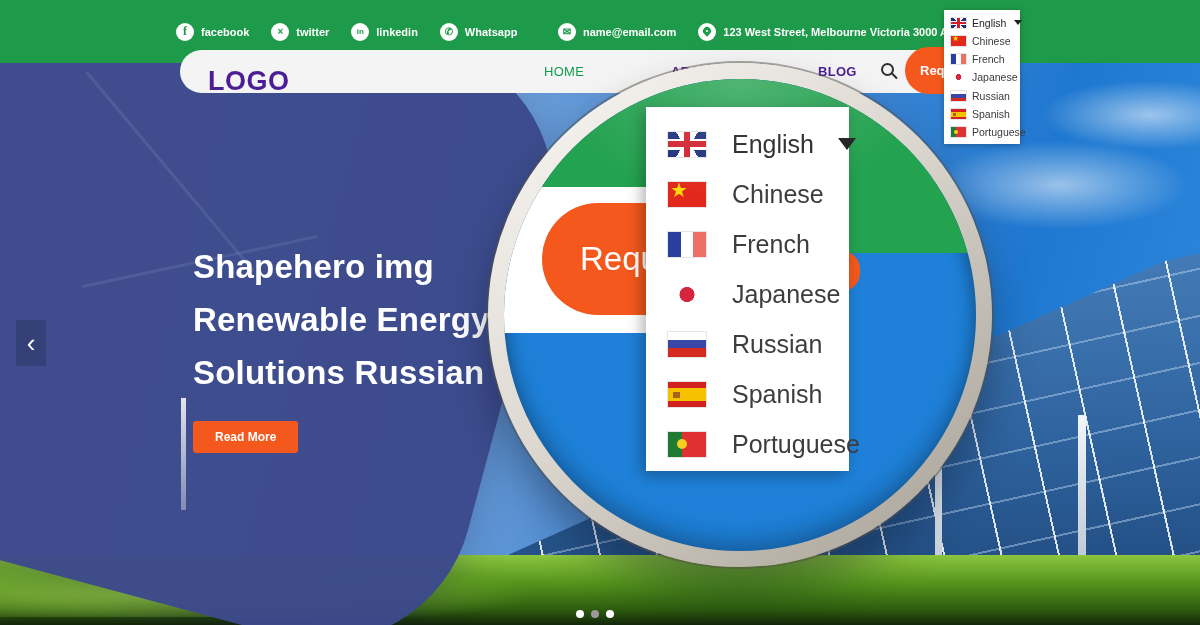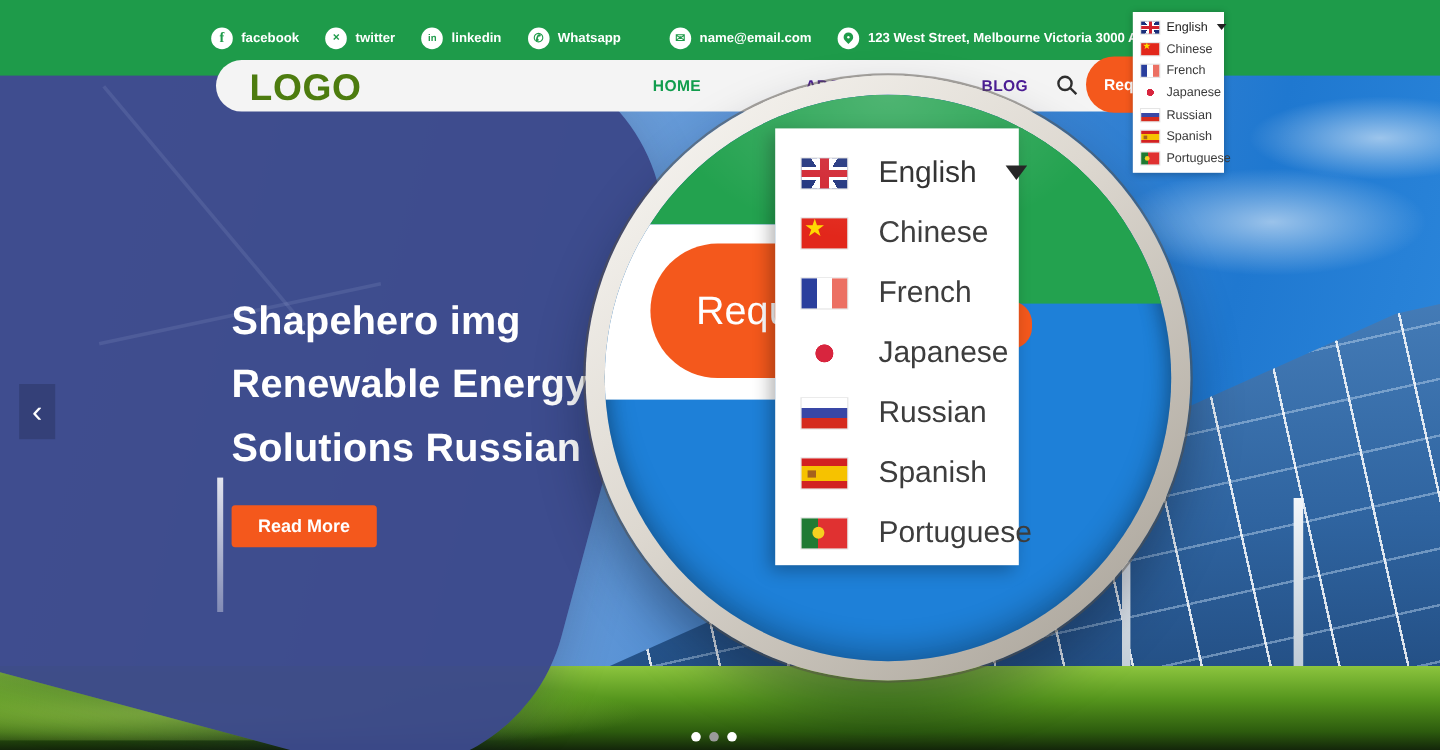--- a/index.html
+++ b/index.html
@@ -34,21 +34,21 @@
      background:linear-gradient(rgba(255,255,255,.85), rgba(255,255,255,.35)); }
   .blade { position:absolute; height:3px; background:rgba(220,228,255,.10); }
   .blade.b1 { left:40px; top:170px; width:260px; transform:rotate(50deg); }
   .blade.b2 { left:80px; top:260px; width:240px; transform:rotate(-12deg); }
 
   
   .hero-copy { position:absolute; left:193px; top:240px; width:340px; color:#fff; z-index:8; }
   .hero-h { font-size:33px; line-height:53px; font-weight:700; letter-spacing:.2px; }
   .hero-p { margin-top:14px; font-size:15px; line-height:22px; color:#f1f3f8; width:312px; }
   .cta { margin-top:22px; display:inline-block; background:#f4581c; color:#fff; border:none;
-     font-family:inherit; font-size:15px; font-weight:700; padding:9px 22px; border-radius:3px; cursor:pointer; }
+     font-family:inherit; font-size:12px; font-weight:700; padding:9px 22px; border-radius:3px; cursor:pointer; }
 
   .prev-arrow { position:absolute; left:16px; top:320px; width:30px; height:46px; z-index:8;
      background:rgba(25,35,70,.30); color:#fff; display:flex; align-items:center; justify-content:center; cursor:pointer; }
   .prev-arrow::before { content:'‹'; font-size:26px; line-height:1; }
   .dots { position:absolute; left:576px; top:610px; display:flex; gap:7px; z-index:8; }
   .dot { width:8px; height:8px; border-radius:50%; background:#fff; cursor:pointer; }
   .dot.mid { background:#9a9a9a; }
 
   
   .topbar { position:absolute; left:0; top:0; width:100%; height:63px; background:#1e9b4a; z-index:10; }
@@ -58,23 +58,23 @@
      display:flex; align-items:center; justify-content:center; font-size:10px; font-weight:700; flex:none; }
   .disc.fb { font-family:"Liberation Serif",serif; font-size:12px; }
   .pin-disc { position:relative; }
   .pin-disc::after { content:''; position:absolute; left:5px; top:4px; width:8px; height:8px;
      background:#1e9b4a; border-radius:50% 50% 50% 0; transform:rotate(-45deg); }
   .pin-disc::before { content:''; position:absolute; left:8px; top:7px; width:2px; height:2px; background:#fff; border-radius:50%; z-index:1; }
 
   
   .navbar { position:absolute; left:180px; top:50px; width:840px; height:43px; background:#f4f4f4;
      border-radius:22px; z-index:12; display:flex; align-items:center; }
-  .logo { position:absolute; left:28px; top:5px; font-size:31px; font-weight:800; letter-spacing:.5px; color:#4d7c0f; cursor:pointer; }
+  .logo { position:absolute; left:28px; top:16px; font-size:27px; font-weight:800; letter-spacing:.5px; color:#4c1d95; cursor:pointer; }
   .menu-item { position:absolute; top:14px; font-size:13px; font-weight:600; color:#4c1d95; letter-spacing:.3px; cursor:pointer; }
-  .menu-item.active { color:#119d4d; font-weight:700; }
+  .menu-item.active { color:#119d4d; font-weight:400; }
   .mi-0 { left:364px; } .mi-1 { left:491px; } .mi-2 { left:638px; } .mi-3 { left:750px; }
   .search-ico { position:absolute; left:881px; top:63px; width:13px; height:13px; border:2px solid #2e2e2e;
      border-radius:50%; cursor:pointer; z-index:13; }
   .search-ico::after { content:''; position:absolute; width:7px; height:2px; background:#2e2e2e;
      transform:rotate(45deg); right:-6px; bottom:-3px; }
   .req-btn { position:absolute; left:905px; top:47px; width:115px; height:47px; border-radius:24px;
      background:#f4581c; color:#fff; border:none; font-family:inherit; font-size:13px; font-weight:600;
      text-align:left; padding-left:15px; z-index:13; cursor:pointer; }
 
   

